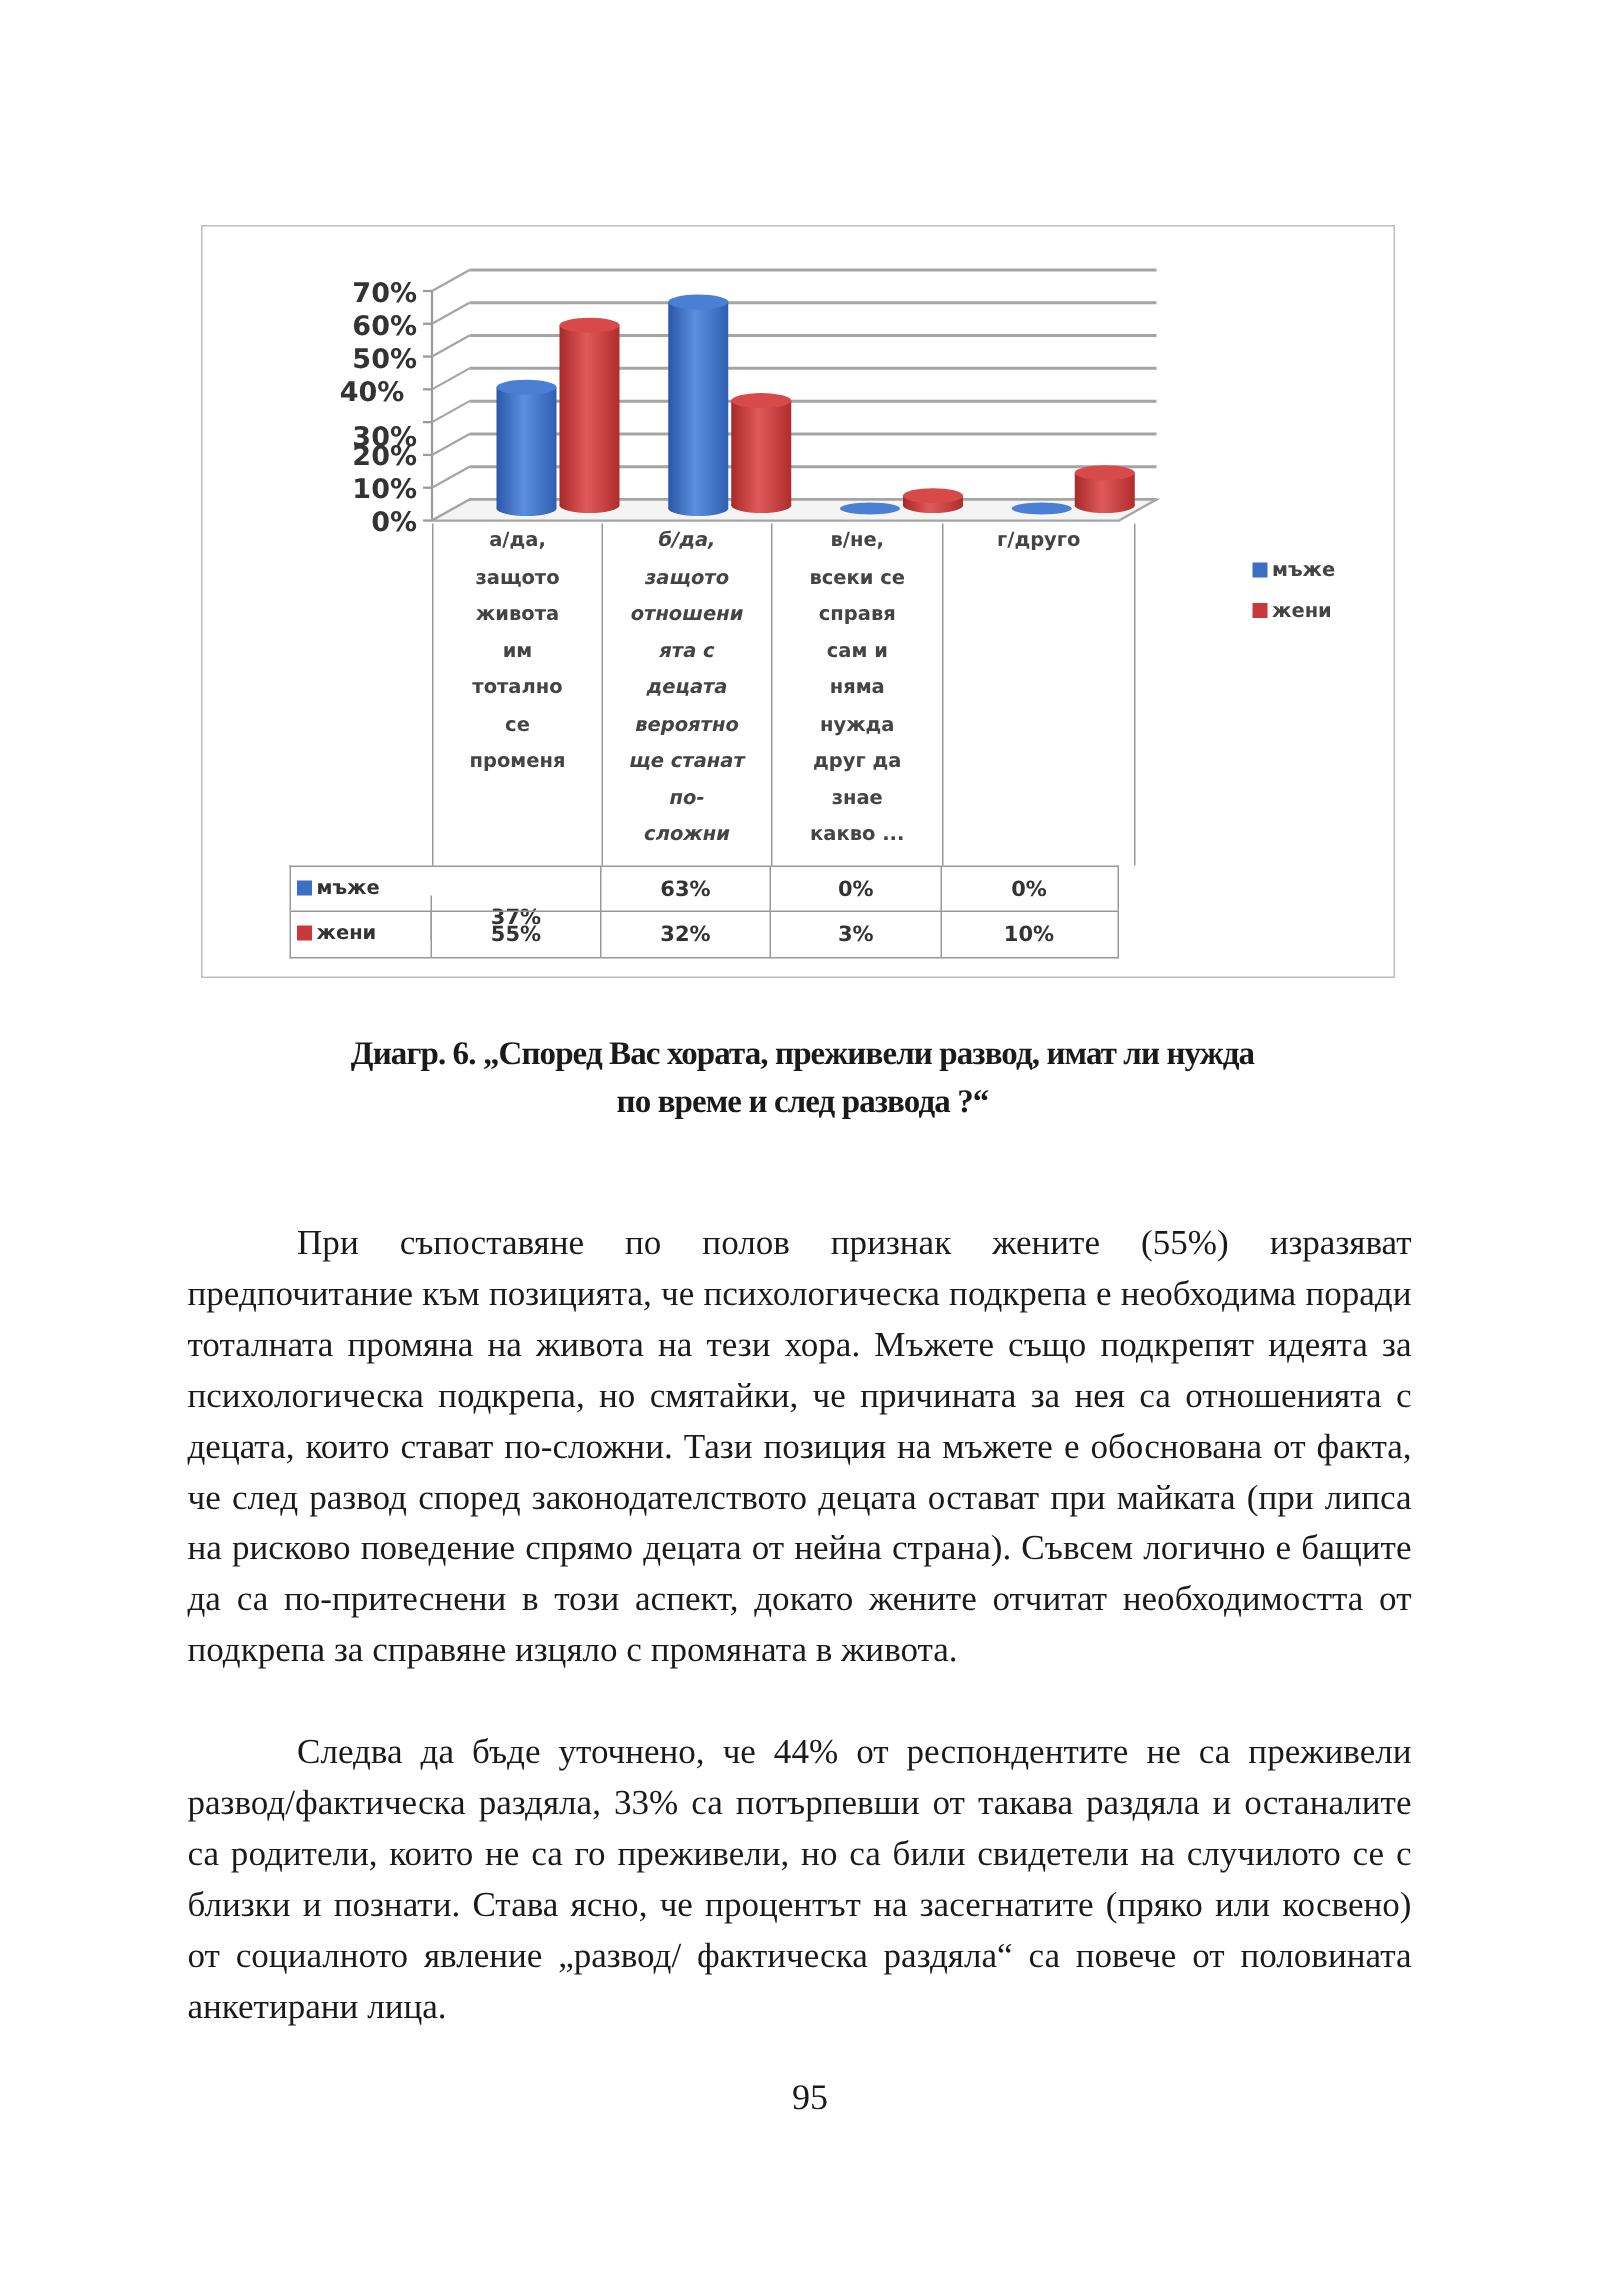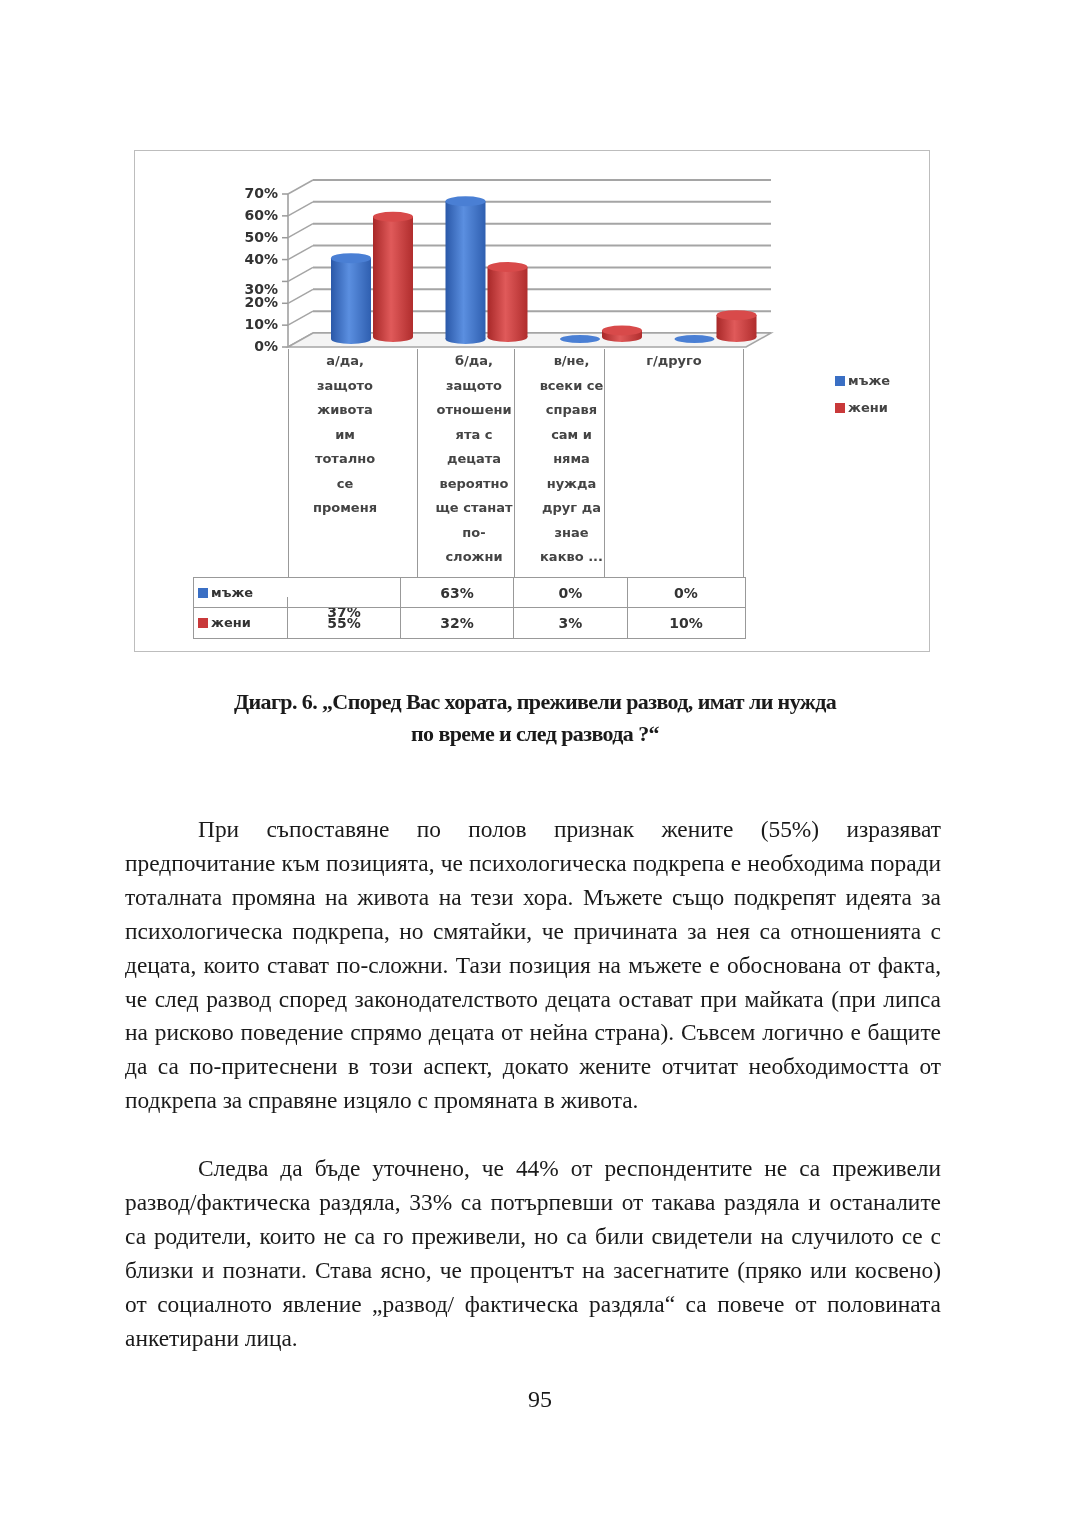--- a/index.html
+++ b/index.html
@@ -1,19 +1,19 @@
 <!DOCTYPE html>
 <html><head>
 <meta charset="utf-8">
 <style>
   html, body { margin: 0; padding: 0; background: #ffffff; }
   body { width: 1080px; height: 1530px; position: relative; overflow: hidden; font-family: "Liberation Serif", serif; color: #1a1a1a; }
   .chart-frame { position: absolute; left: 134px; top: 150px; width: 796px; height: 502px; border: 1.5px solid #bdbdbd; box-sizing: border-box; background: #fff; }
   .plot { position: absolute; left: 0; top: 0; width: 796px; height: 502px; }
-  .ytick { position: absolute; font-family: "DejaVu Sans", sans-serif; font-size: 14px; font-weight: bold; color: #333; text-align: right; width: 60px; }
+  .ytick { position: absolute; font-family: "DejaVu Sans", sans-serif; font-size: 18px; font-weight: bold; color: #333; text-align: right; width: 60px; }
   .table { position: absolute; font-family: "DejaVu Sans", sans-serif; color: #333; }
   .cat-cell { position: absolute; top: 198px; height: 228px; border-left: 1.5px solid #999; text-align: center; font-size: 13px; line-height: 24.5px; font-weight: bold; color: #444; box-sizing: border-box; padding-top: 0; }
   .cat-cell span { display: block; white-space: pre-line; }
   .row { position: absolute; height: 30px; font-size: 14px; font-weight: bold; }
   .cell { position: absolute; height: 30px; line-height: 30px; text-align: center; border-left: 1.5px solid #999; box-sizing: border-box; }
   .legend-row-label { position: absolute; line-height: 30px; font-size: 13px; font-weight: bold; }
   .swatch { display: inline-block; width: 10px; height: 10px; margin-right: 3px; vertical-align: -1px; }
   .legend { position: absolute; left: 700px; top: 222px; font-family: "DejaVu Sans", sans-serif; font-size: 13px; font-weight: bold; color: #444; }
   .legend div { margin-bottom: 12px; }
   .caption { position: absolute; left: 120px; top: 686px; width: 830px; text-align: center; font-weight: bold; font-size: 22px; line-height: 32px; letter-spacing: -0.6px; }
@@ -84,37 +84,37 @@
       <rect x="581.5" y="164.14285714285714" width="40" height="21.857142857142854" fill="url(#gRed)"></rect>
       <ellipse cx="601.5" cy="186" rx="20" ry="5" fill="url(#gRed)"></ellipse>
       <ellipse cx="601.5" cy="164.14285714285714" rx="20" ry="5" fill="#d84a4a"></ellipse>
     </svg>
 
   <div id="yticks">
       <div class="ytick" style="left: 83px; top: 187px;">0%</div>
       <div class="ytick" style="left: 83px; top: 165.143px;">10%</div>
       <div class="ytick" style="left: 83px; top: 143.286px;">20%</div>
       <div class="ytick" style="left: 83px; top: 130px;">30%</div>
-      <div class="ytick" style="left: 83px; top: 99.5714px;">40%</div>
+      <div class="ytick" style="left: 83px; top: 99.5714px; text-align: center;">40%</div>
       <div class="ytick" style="left: 83px; top: 77.7143px;">50%</div>
       <div class="ytick" style="left: 83px; top: 55.8571px;">60%</div>
       <div class="ytick" style="left: 83px; top: 34px;">70%</div>
     </div>
 
   <div class="table">
     <div class="cat-cell" style="left:153px;width:113px;">
         <span>а/да,
 защото
 живота
 им
 тотално
 се
 променя</span>
       </div>
-    <div class="cat-cell" style="left:282px;width:113px;">
+    <div class="cat-cell" style="left:266px;width:113px;font-style:italic;">
         <span>б/да,
 защото
 отношени
 ята с
 децата
 вероятно
 ще станат
 по-
 сложни</span>
       </div>
@@ -122,21 +122,21 @@
         <span>в/не,
 всеки се
 справя
 сам и
 няма
 нужда
 друг да
 знае
 какво ...</span>
       </div>
-    <div class="cat-cell" style="left:469px;width:140px;border-right:1.5px solid #999;">
+    <div class="cat-cell" style="left:493px;width:129px;border-right:1.5px solid #999;">
         <span>г/друго</span>
       </div>
 
     <div class="row" style="left:58px;top:426px;width:553px;border-top:1.5px solid #999;border-left:1.5px solid #999;border-right:1.5px solid #999;box-sizing:border-box;">
       <div class="legend-row-label" style="left:4px;"><span class="swatch" style="background:#3a6fc4"></span><span>мъже</span></div>
       <div class="cell" style="left:93px;width:113px;margin-top:19px;">37%</div>
       <div class="cell" style="left:206px;width:113px;">63%</div>
       <div class="cell" style="left:319px;width:114px;">0%</div>
       <div class="cell" style="left:433px;width:117px;">0%</div>
     </div>

